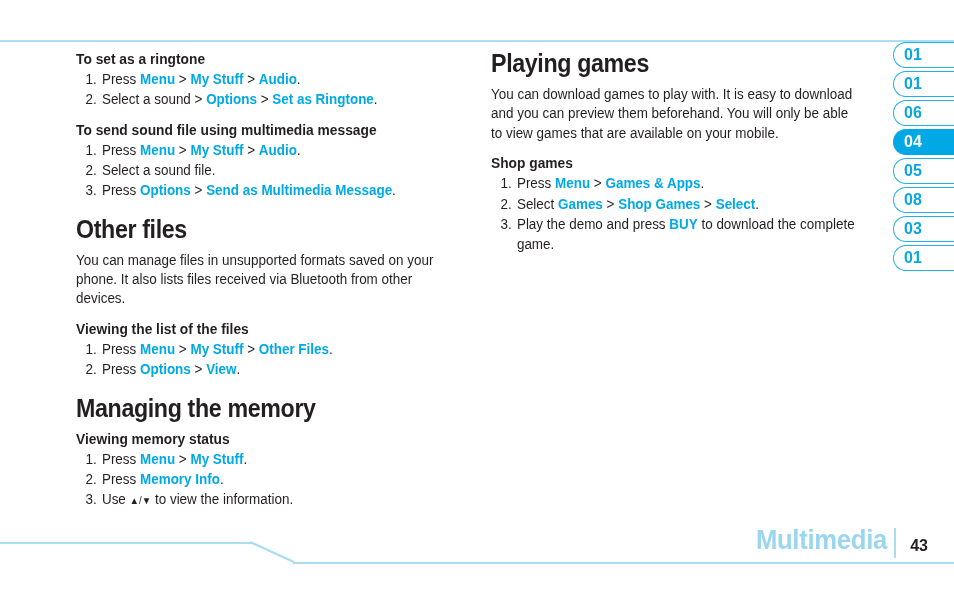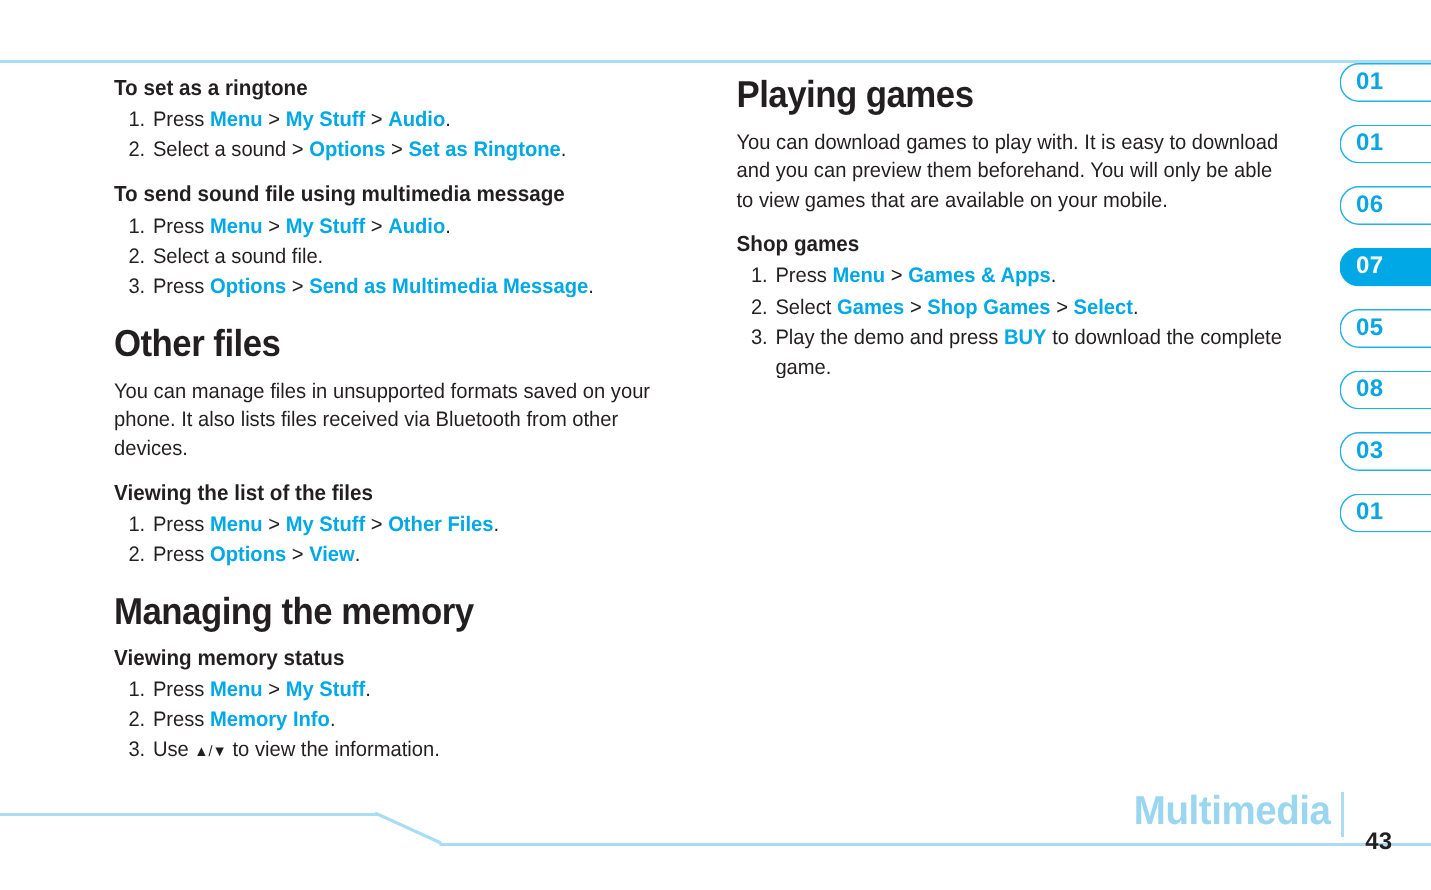--- a/index.html
+++ b/index.html
@@ -96,21 +96,21 @@
   .tabs {
     position: absolute;
     left: 893px;
     top: 42px;
     width: 61px;
   }
   .tab {
     position: relative;
     width: 61px;
     height: 26px;
-    margin-bottom: 15px;
+    margin-bottom: 3px;
     border: 1.6px solid #23b0e8;
     border-right: none;
     border-radius: 13px 0 0 13px;
     box-sizing: border-box;
     background: #ffffff;
   }
   .tab .lbl {
     position: absolute;
     left: 10px;
     top: 50%;
@@ -164,21 +164,20 @@
     height: 30px;
     background: #a8ddf3;
   }
   .footer-page {
     position: absolute;
     right: 26px;
     top: 537px;
     font-size: 16px;
     font-weight: bold;
     color: #231f20;
-    margin-top: 16px;
   }
 </style>
 </head>
 <body>
 
 <div class="top-rule"></div>
 
 <div class="col col-left" id="left-column">
     <h2 class="sub">To set as a ringtone</h2>
     <div class="gap-small" style="height: 1px;"></div>
@@ -235,21 +234,21 @@
     <div class="tab">
       <span class="lbl">01</span>
     </div>
     <div class="tab">
       <span class="lbl">01</span>
     </div>
     <div class="tab">
       <span class="lbl">06</span>
     </div>
     <div class="tab active">
-      <span class="lbl">07</span>
+      <span class="lbl">04</span>
     </div>
     <div class="tab">
       <span class="lbl">05</span>
     </div>
     <div class="tab">
       <span class="lbl">08</span>
     </div>
     <div class="tab">
       <span class="lbl">03</span>
     </div>

